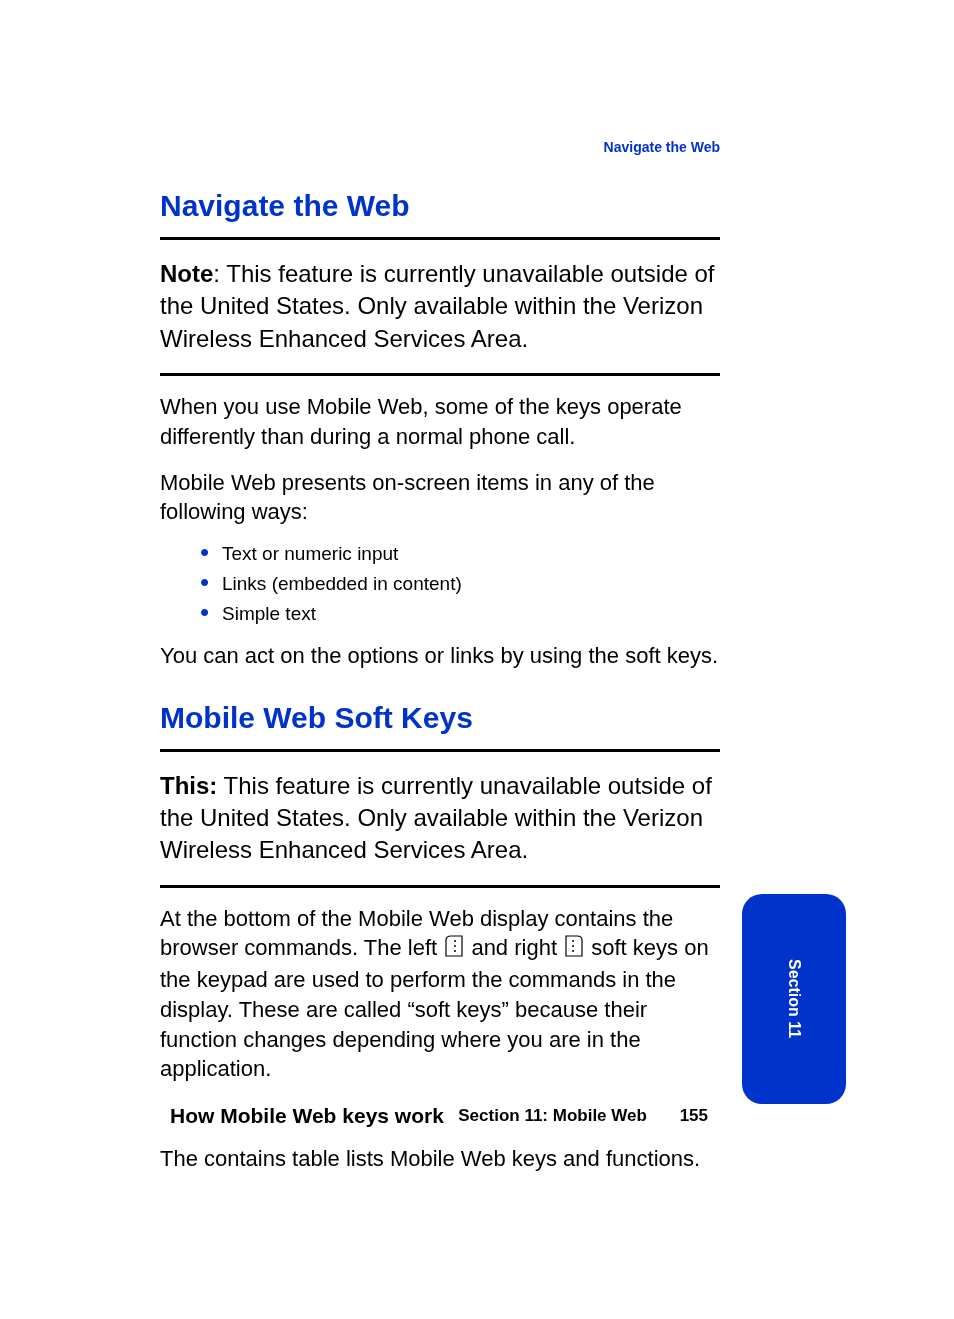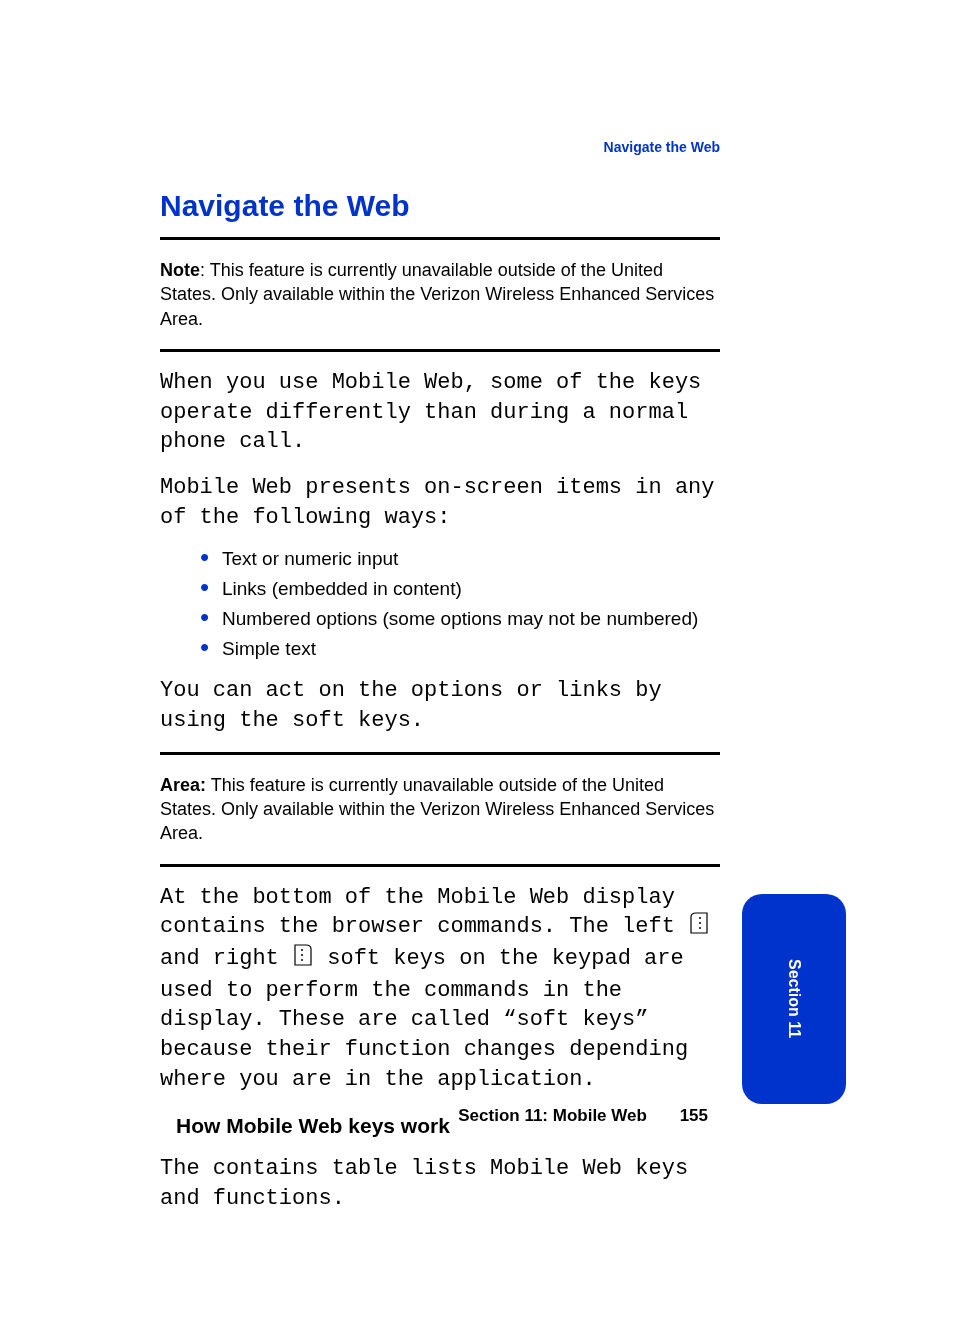--- a/index.html
+++ b/index.html
@@ -37,29 +37,29 @@
   h1.blue.second {
     margin-top: 30px;
   }
   .thick-rule {
     border: none;
     border-top: 3px solid #000;
     margin: 14px 0 8px 0;
   }
   .note {
     font-family: Arial, Helvetica, sans-serif;
-    font-size: 18px;
+    font-size: 24px;
     line-height: 1.35;
     margin: 18px 0;
   }
   .note b {
     font-weight: bold;
   }
   .body {
-    font-family: Liberation Mono, monospace;
+    font-family: Liberation Sans, sans-serif;
     font-size: 22px;
     line-height: 1.35;
     margin: 16px 0;
   }
   ul.bullets {
     list-style: none;
     padding: 0;
     margin: 14px 0 14px 40px;
     font-family: Arial, Helvetica, sans-serif;
     font-size: 19px;
@@ -75,21 +75,21 @@
     left: 0;
     top: -4px;
     color: #0033cc;
     font-size: 26px;
     line-height: 1;
   }
   h3.black {
     font-family: Arial, Helvetica, sans-serif;
     font-size: 21px;
     font-weight: bold;
-    margin: 20px 0 10px 16px;
+    margin: 20px 0 10px 10px;
   }
   .softkey-icon {
     display: inline-block;
     vertical-align: -2px;
     margin: 0 2px;
   }
   .footer {
     position: absolute;
     left: 148px;
     width: 560px;
@@ -137,30 +137,30 @@
     <b>Note</b><span>: This feature is currently unavailable outside of the United States. Only available within the Verizon Wireless Enhanced Services Area.</span>
   </p>
   <hr class="thick-rule">
 
   <p class="body">When you use Mobile Web, some of the keys operate differently than during a normal phone call.</p>
   <p class="body">Mobile Web presents on-screen items in any of the following ways:</p>
 
   <ul class="bullets">
     <li>Text or numeric input</li>
     <li>Links (embedded in content)</li>
-    <li>Numbered options (some options may not be numbered)</li>
     <li>Simple text</li>
   </ul>
 
   <p class="body">You can act on the options or links by using the soft keys.</p>
 
+  <h1 class="blue second">Mobile Web Soft Keys</h1>
 
   <hr class="thick-rule">
   <p class="note">
-    <b>Area:</b><span> This feature is currently unavailable outside of the United States. Only available within the Verizon Wireless Enhanced Services Area.</span>
+    <b>This:</b><span> This feature is currently unavailable outside of the United States. Only available within the Verizon Wireless Enhanced Services Area.</span>
   </p>
   <hr class="thick-rule">
 
   <p class="body">
     <span>At the bottom of the Mobile Web display contains the browser commands. The left </span>
     <span class="softkey-icon">
       <svg width="18" height="22" viewBox="0 0 18 22">
         <path d="M1 21 L1 5 Q1 1 6 1 L17 1 L17 21 Z" fill="none" stroke="#000" stroke-width="1.2"></path>
         <circle cx="10" cy="6" r="1" fill="#000"></circle>
         <circle cx="10" cy="11" r="1" fill="#000"></circle>

